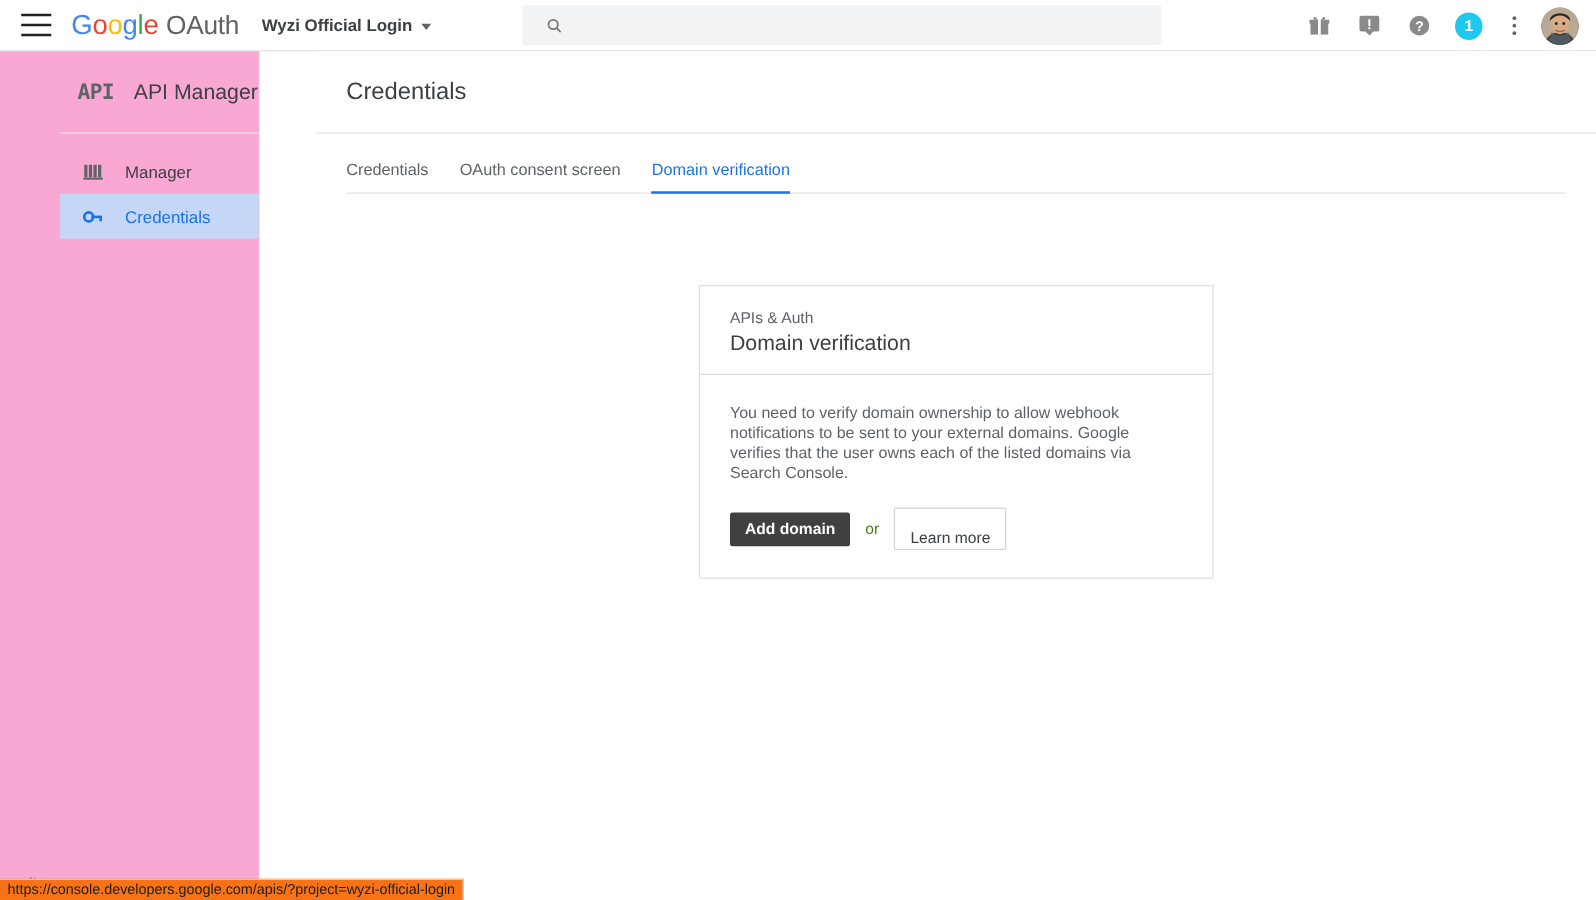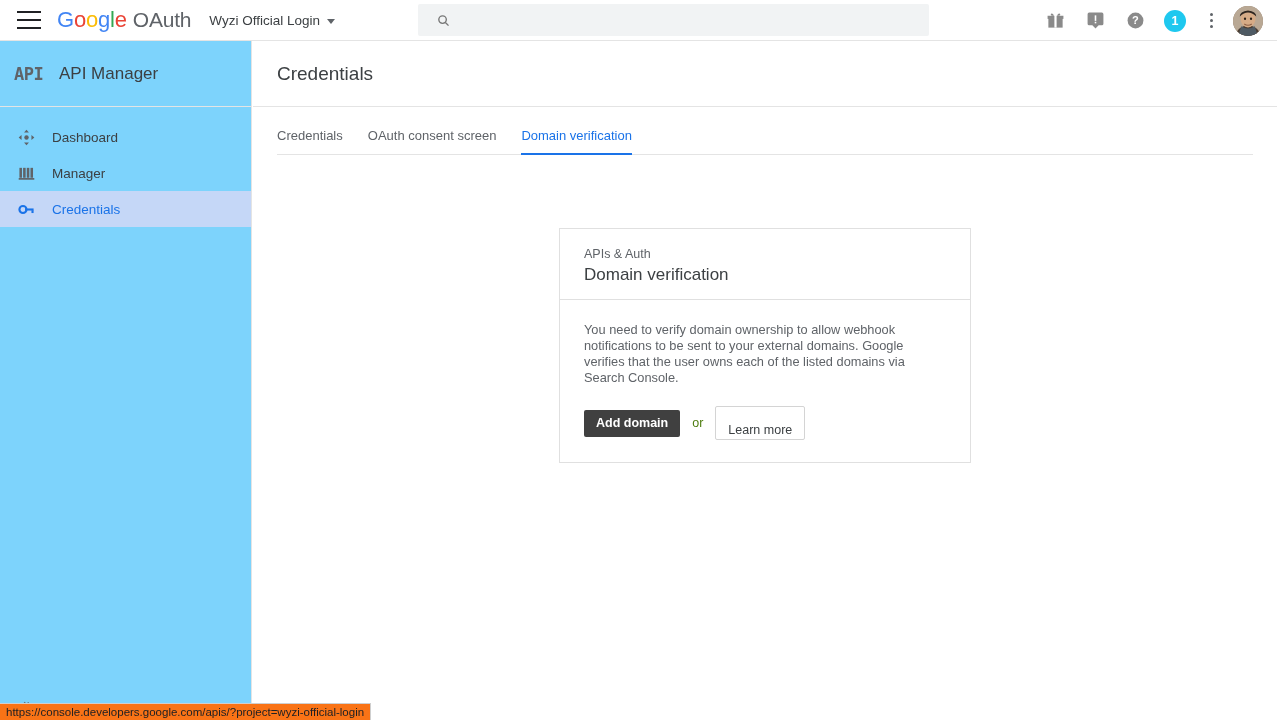--- a/index.html
+++ b/index.html
@@ -36,21 +36,21 @@
     margin-right: 14px;
   }
   .brand .g1 { color:#4285F4; } .brand .g2 { color:#EA4335; }
   .brand .g3 { color:#FBBC05; } .brand .g4 { color:#4285F4; }
   .brand .g5 { color:#34A853; } .brand .g6 { color:#EA4335; }
   .brand .apis { color:#5f6368; margin-left: 6px; font-size: 21px; }
 
   .project-select {
     display:flex; align-items:center; gap:7px;
     font-size: 13.5px; color: #3c4043;
-    cursor: pointer; padding: 4px 4px;
+    cursor: pointer; padding: 4px 4px; font-weight: bold;
   }
   .caret-down {
     width: 0; height: 0;
     border-left: 4.5px solid transparent;
     border-right: 4.5px solid transparent;
     border-top: 5px solid #5f6368;
     position: relative; top: 1px;
   }
 
   .searchbox {
@@ -92,23 +92,24 @@
     width: 30px; height: 30px; border-radius: 50%;
     margin-left: 6px; margin-right: 4px;
     overflow:hidden; cursor:pointer; position: relative;
     background: #8d7a6b;
   }
   .avatar .face { position:absolute; left:0; top:0; width:100%; height:100%; }
 
   
   .sidebar {
     position:absolute; top: 41px; left: 0;
-    width: 252px; height: 679px;
-    background: #7dd3fc;
+    width: 208px; height: 679px;
+    background: #f9a8d4;
     border-right: 1px solid #e4e4e4;
+    padding-left: 48px;
   }
   .sidebar-head {
     height: 66px; display:flex; align-items:center;
     border-bottom: 1px solid #e4e4e4;
   }
   .api-logo {
     margin-left: 14px; width: 34px;
     font-family: "DejaVu Sans Mono", monospace;
     font-size: 17px; font-weight: bold; color: #5f6368;
     letter-spacing: -0.5px;
@@ -286,32 +287,20 @@
 
 <div class="sidebar">
 
   <div class="sidebar-head">
     <div class="api-logo">API</div>
     <div class="sidebar-title">API Manager</div>
   </div>
 
   <div class="nav">
 
-    <div class="nav-item">
-      <span class="nav-ico">
-        <svg width="17" height="17" viewBox="0 0 24 24" fill="#5f6368">
-          <circle cx="12" cy="12" r="3.1"></circle>
-          <path d="M12 1 L15.4 5 L8.6 5z"></path>
-          <path d="M12 23 L8.6 19 L15.4 19z"></path>
-          <path d="M1 12 L5 8.6 L5 15.4z"></path>
-          <path d="M23 12 L19 15.4 L19 8.6z"></path>
-        </svg>
-      </span>
-      <span class="nav-label">Dashboard</span>
-    </div>
 
     <div class="nav-item">
       <span class="nav-ico">
         <svg width="17" height="17" viewBox="0 0 24 24" fill="#5f6368">
           <rect x="2" y="4" width="3.6" height="14"></rect>
           <rect x="7.2" y="4" width="3.6" height="14"></rect>
           <rect x="12.4" y="4" width="3.6" height="14"></rect>
           <rect x="17.6" y="4" width="3.6" height="14"></rect>
           <rect x="1" y="18.4" width="22" height="2.4"></rect>
         </svg>

